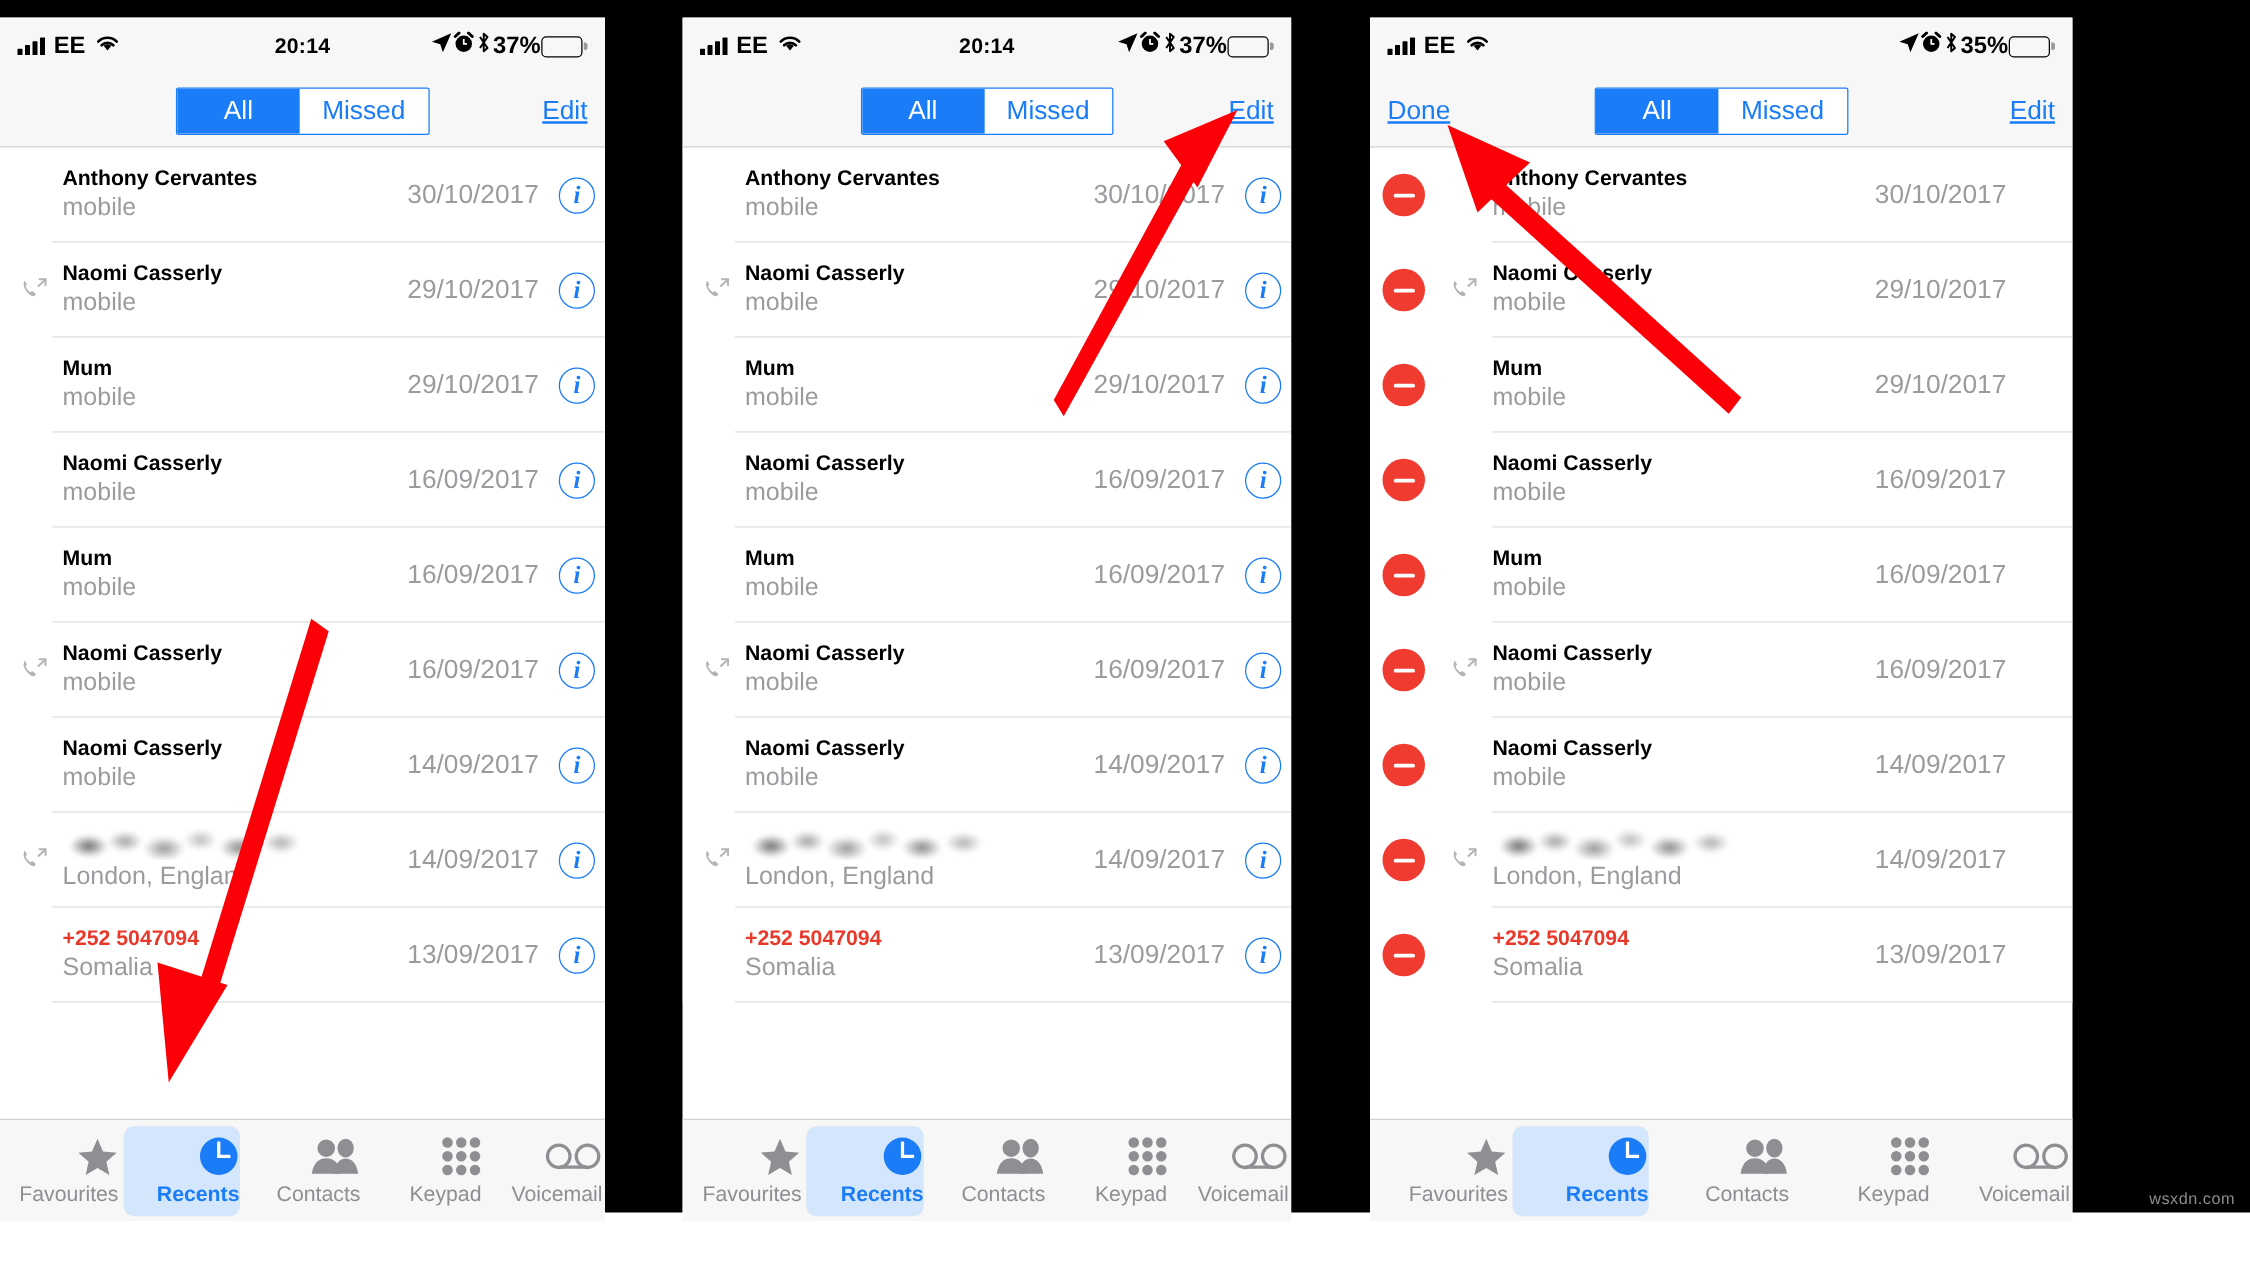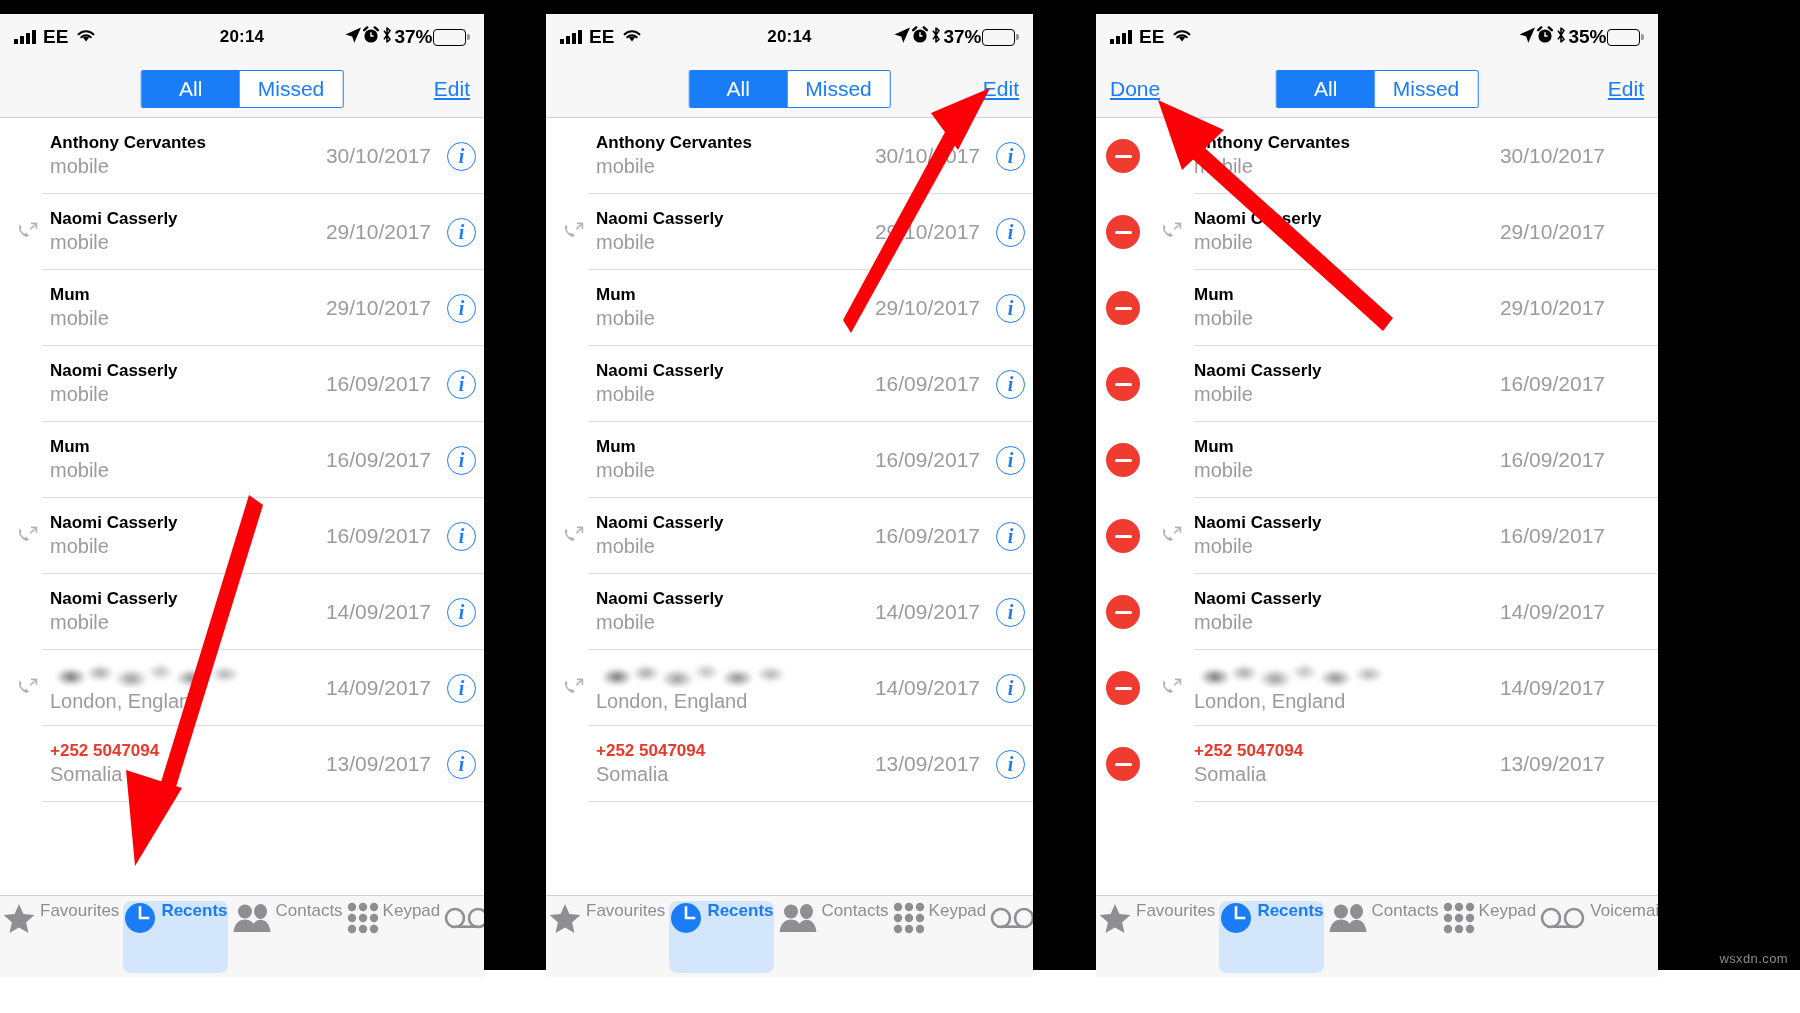--- a/index.html
+++ b/index.html
@@ -193,22 +193,22 @@
     height: 82px;
     background: #f7f7f7;
     border-top: 1px solid #d2d2d6;
     display: flex;
     align-items: center;
   }
   .tab {
     flex: 1 1 0;
     height: 72px;
     margin: 0 2px;
-    display: flex; flex-direction: row;
-    align-items: flex-start; justify-content: center;
+    display: flex; flex-direction: column;
+    align-items: flex-end; justify-content: center;
     gap: 4px;
     border-radius: 8px;
     cursor: pointer;
   }
   .tab.active { background: #d4e6fb; }
   .tab-label { font-size: 17px; color: #8e8e93; }
   .tab.active .tab-label { color: #1a7cf7; font-weight: bold; }
   .tab-icon { height: 34px; display: flex; align-items: center; justify-content: center; }
 
   

